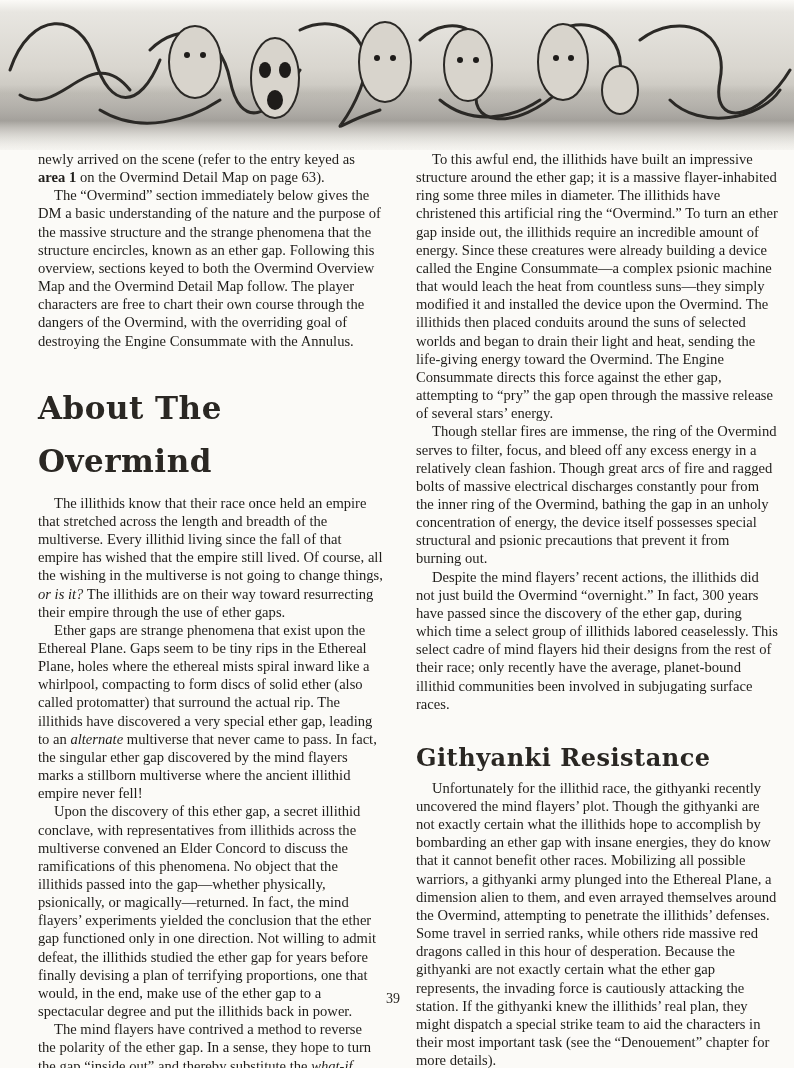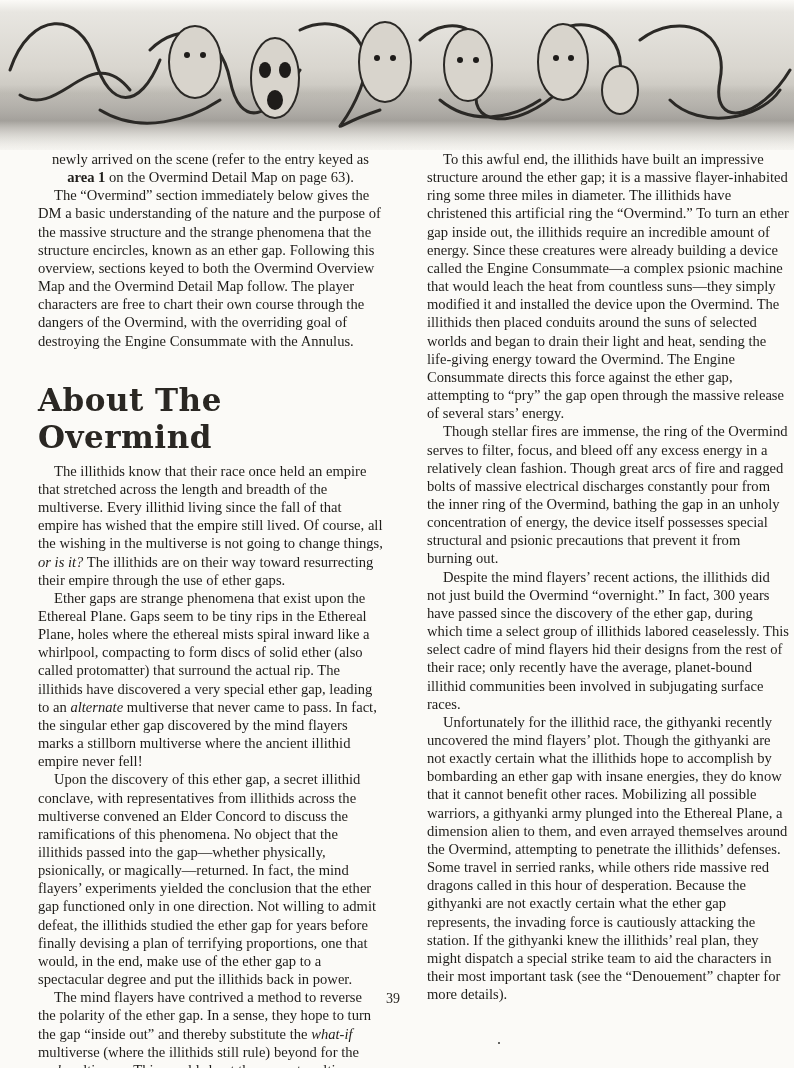--- a/index.html
+++ b/index.html
@@ -15,31 +15,31 @@
     background: linear-gradient(to bottom, #fbfaf7 0%, #e8e6e1 8%, #d9d6cf 45%, #c9c6bf 62%, #e9e7e2 85%, #f5f4f0 100%);
     overflow: hidden;
   }
   .banner svg { position: absolute; left: 0; top: 0; }
   .col {
     position: absolute; top: 150px;
     font-size: 14.6px; line-height: 18.15px;
     text-align: left;
   }
   .col-left { left: 38px; width: 345px; }
-  .col-right { left: 427px; width: 362px; }
+  .col-right { left: 416px; width: 362px; }
   .col p { margin: 0; text-indent: 16px; }
-  .col p.noindent { text-indent: 0; text-align: center; }
+  .col p.noindent { text-indent: 0; }
   .col b { font-weight: bold; }
   .col i { }
   h2.section {
     font-family: "DejaVu Serif", "Liberation Serif", serif;
     font-weight: bold; color: #2a2723;
     margin: 0; letter-spacing: 0.5px;
   }
-  .h-about { font-size: 31px; line-height: 37px; margin-top: 32px !important; margin-bottom: 6px !important; }
+  .h-about { font-size: 31px; line-height: 53px; margin-top: 32px !important; margin-bottom: 6px !important; }
   .h-gith { font-size: 24px; line-height: 30px; margin-top: 30px !important; margin-bottom: 6px !important; }
   .page-number {
     position: absolute; top: 991px; left: 386px;
     font-size: 14px; color: #2a2723;
   }
   .speck { position: absolute; left: 498px; top: 1042px; width: 2px; height: 2px; background: #333; border-radius: 1px; }
 </style>
 </head>
 <body>
 
@@ -96,18 +96,19 @@
   <p><span>The illithids know that their race once held an empire that stretched across the length and breadth of the multiverse. Every illithid living since the fall of that empire has wished that the empire still lived. Of course, all the wishing in the multiverse is not going to change things, </span><i>or is it?</i><span> The illithids are on their way toward resurrecting their empire through the use of ether gaps.</span></p>
   <p><span>Ether gaps are strange phenomena that exist upon the Ethereal Plane. Gaps seem to be tiny rips in the Ethereal Plane, holes where the ethereal mists spiral inward like a whirlpool, compacting to form discs of solid ether (also called protomatter) that surround the actual rip. The illithids have discovered a very special ether gap, leading to an </span><i>alternate</i><span> multiverse that never came to pass. In fact, the singular ether gap discovered by the mind flayers marks a stillborn multiverse where the ancient illithid empire never fell!</span></p>
   <p>Upon the discovery of this ether gap, a secret illithid conclave, with representatives from illithids across the multiverse convened an Elder Concord to discuss the ramifications of this phenomena. No object that the illithids passed into the gap—whether physically, psionically, or magically—returned. In fact, the mind flayers’ experiments yielded the conclusion that the ether gap functioned only in one direction. Not willing to admit defeat, the illithids studied the ether gap for years before finally devising a plan of terrifying proportions, one that would, in the end, make use of the ether gap to a spectacular degree and put the illithids back in power.</p>
   <p><span>The mind flayers have contrived a method to reverse the polarity of the ether gap. In a sense, they hope to turn the gap “inside out” and thereby substitute the </span><i>what-if</i><span> multiverse (where the illithids still rule) beyond for the </span><i>real</i><span> multiverse. This would shunt the current multiverse into an ether gap itself, transforming all of existence into a small rip in the Ethereal Plane of the new multiverse. The illithids hope to reshape the multiverse in such a way that no one would remember a time when the illithids did not rule. The only memory of a relatively illithid-free multiverse would lie behind a new ether gap, a location easily forgotten and dismissed by illithid lords.</span></p>
 </div>
 
 <div class="col col-right">
   <p>To this awful end, the illithids have built an impressive structure around the ether gap; it is a massive flayer-inhabited ring some three miles in diameter. The illithids have christened this artificial ring the “Overmind.” To turn an ether gap inside out, the illithids require an incredible amount of energy. Since these creatures were already building a device called the Engine Consummate—a complex psionic machine that would leach the heat from countless suns—they simply modified it and installed the device upon the Overmind. The illithids then placed conduits around the suns of selected worlds and began to drain their light and heat, sending the life-giving energy toward the Overmind. The Engine Consummate directs this force against the ether gap, attempting to “pry” the gap open through the massive release of several stars’ energy.</p>
   <p>Though stellar fires are immense, the ring of the Overmind serves to filter, focus, and bleed off any excess energy in a relatively clean fashion. Though great arcs of fire and ragged bolts of massive electrical discharges constantly pour from the inner ring of the Overmind, bathing the gap in an unholy concentration of energy, the device itself possesses special structural and psionic precautions that prevent it from burning out.</p>
   <p>Despite the mind flayers’ recent actions, the illithids did not just build the Overmind “overnight.” In fact, 300 years have passed since the discovery of the ether gap, during which time a select group of illithids labored ceaselessly. This select cadre of mind flayers hid their designs from the rest of their race; only recently have the average, planet-bound illithid communities been involved in subjugating surface races.</p>
+  <h2 class="section h-gith">Githyanki Resistance</h2>
   <p>Unfortunately for the illithid race, the githyanki recently uncovered the mind flayers’ plot. Though the githyanki are not exactly certain what the illithids hope to accomplish by bombarding an ether gap with insane energies, they do know that it cannot benefit other races. Mobilizing all possible warriors, a githyanki army plunged into the Ethereal Plane, a dimension alien to them, and even arrayed themselves around the Overmind, attempting to penetrate the illithids’ defenses. Some travel in serried ranks, while others ride massive red dragons called in this hour of desperation. Because the githyanki are not exactly certain what the ether gap represents, the invading force is cautiously attacking the station. If the githyanki knew the illithids’ real plan, they might dispatch a special strike team to aid the characters in their most important task (see the “Denouement” chapter for more details).</p>
 
 </div>
 
 <div class="page-number">39</div>
 <div class="speck"></div>
 
 </body></html>

